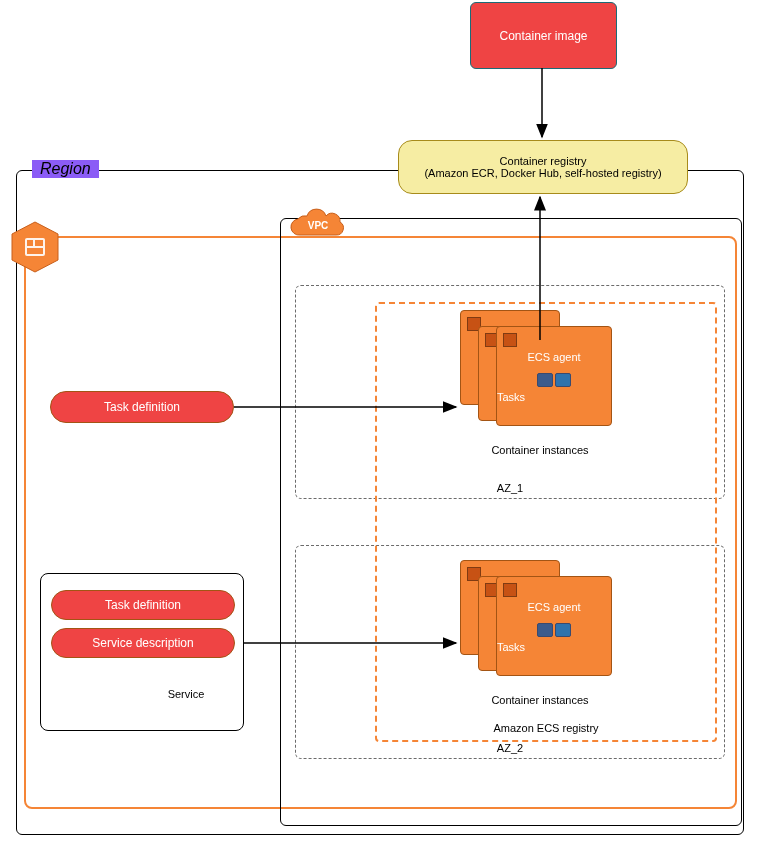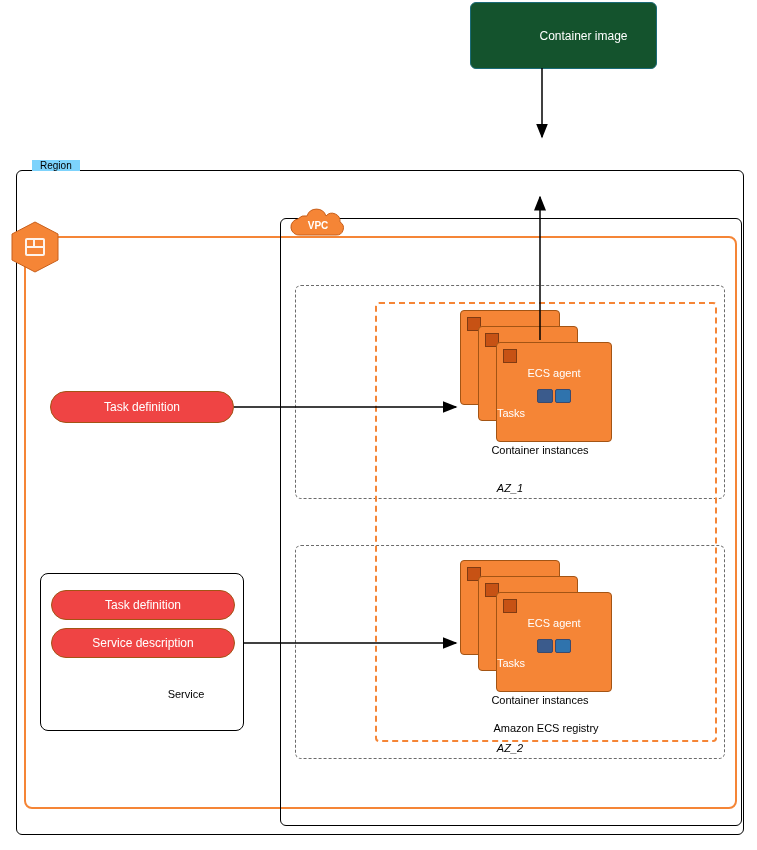--- a/index.html
+++ b/index.html
@@ -24,23 +24,24 @@
     left: 16px;
     top: 170px;
     width: 728px;
     height: 665px;
     border-radius: 6px;
   }
   .region-label {
     position: absolute;
     left: 32px;
     top: 160px;
-    background: #7dd3fc;
+    background: #8b5cf6;
     padding: 0 8px;
-    font-size: 10px;
+    font-size: 16px;
+    font-style: italic;
   }
   .inner-orange {
     left: 24px;
     top: 236px;
     width: 713px;
     height: 573px;
     border: 2px solid #f58536;
     border-radius: 8px;
   }
   .vpc {
@@ -60,21 +61,20 @@
     height: 214px;
   }
   .az1 { top: 285px; }
   .az2 { top: 545px; }
   .az-label {
     position: absolute;
     text-align: center;
     bottom: 4px;
     left: 0;
     right: 0;
-    font-style: italic;
   }
   .ecs-cluster {
     position: absolute;
     left: 375px;
     top: 302px;
     width: 342px;
     height: 440px;
     border: 2px dashed #f58536;
     border-radius: 4px;
     box-sizing: border-box;
@@ -131,21 +131,21 @@
     position: absolute;
     width: 100px;
     height: 95px;
     background: #f58536;
     border: 1px solid #a35414;
     border-radius: 4px;
     box-sizing: border-box;
   }
   .pod .c1 { left: 0; top: 0; }
   .pod .c2 { left: 18px; top: 16px; }
-  .pod .c3 { left: 36px; top: 32px; width: 116px; height: 100px; }
+  .pod .c3 { left: 36px; top: 16px; width: 116px; height: 100px; }
   .corner-sq {
     position: absolute;
     left: 6px; top: 6px;
     width: 12px; height: 12px;
     background: #c75214;
     border: 1px solid #803b12;
   }
   .agent-label {
     position: absolute;
     left: 0; right: 0;
@@ -186,29 +186,28 @@
     text-align: center;
     font-size: 11px;
   }
 
   .container-image-box {
     position: absolute;
     left: 470px;
     top: 2px;
     width: 145px;
     height: 65px;
-    background: #14532d;
+    background: #ef4444;
     color: #fff;
     border-radius: 6px;
     display: flex;
     align-items: center;
     justify-content: center;
     font-size: 12px;
     border: 1px solid #1b6b77;
-    padding-left: 40px;
   }
   .registry-box {
     position: absolute;
     left: 398px;
     top: 140px;
     width: 290px;
     height: 54px;
     background: #f6eda3;
     border: 1.5px solid #a78b1b;
     border-radius: 14px;
@@ -293,20 +292,24 @@
   </div>
   <div class="pill svcdesc">
     <span>Service description</span>
   </div>
   <div class="service-label">Service</div>
 
   <div class="container-image-box">
     <span>Container image</span>
   </div>
 
+  <div class="registry-box">
+    <div style="font-weight:400;">Container registry</div>
+    <div>(Amazon ECR, Docker Hub, self-hosted registry)</div>
+  </div>
 
   <div class="pod" style="left:460px; top:310px;">
     <div class="card c1">
         <div class="corner-sq"></div>
       </div>
     <div class="card c2">
         <div class="corner-sq"></div>
       </div>
     <div class="card c3">
       <div class="corner-sq"></div>

